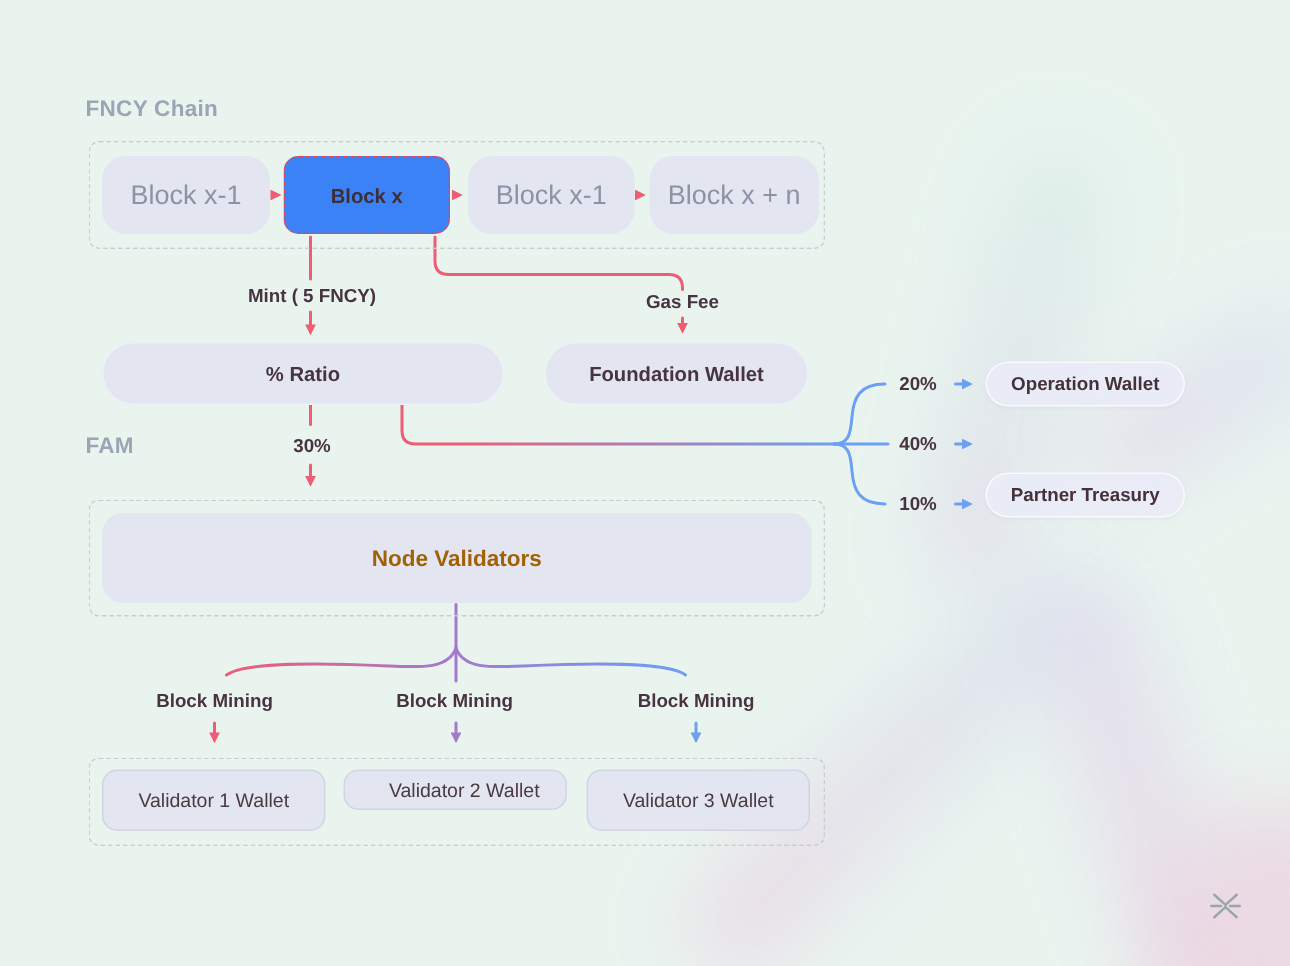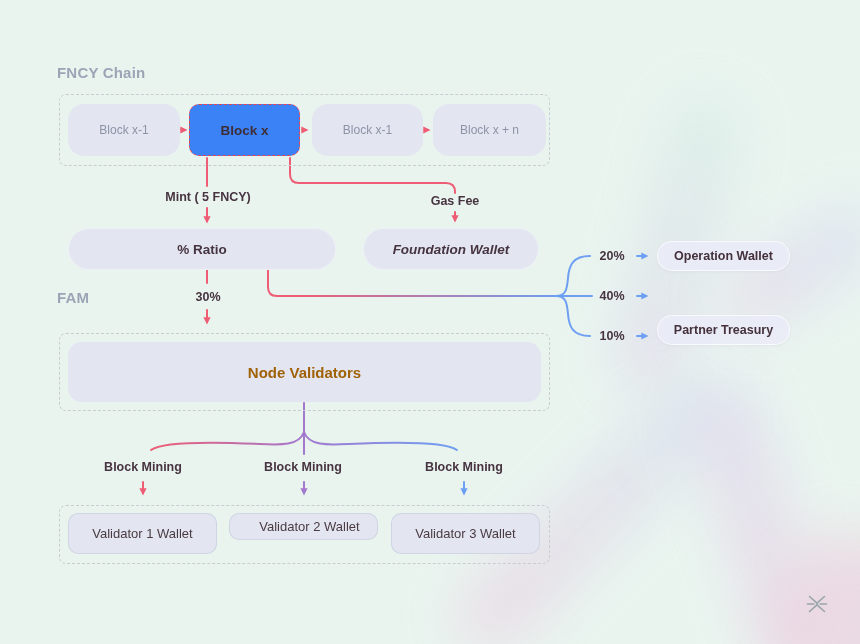--- a/index.html
+++ b/index.html
@@ -11,21 +11,21 @@
   .bg-bar{position:absolute;border-radius:48px;filter:blur(26px);opacity:.65;}
 
   .connectors{position:absolute;left:0;top:0;pointer-events:none;}
 
   
   .dash-box{position:absolute;border:1.5px dashed #c8cdd2;border-radius:7px;box-sizing:border-box;}
 
   
   .node{position:absolute;background:#e3e6f1;display:flex;align-items:center;justify-content:center;
         box-sizing:border-box;color:#463440;font-weight:700;}
-  .block{border-radius:16px;font-size:12px;font-weight:500;color:#8d93a6;}
+  .block{border-radius:16px;font-size:18px;font-weight:500;color:#8d93a6;}
   .block-hl{border-radius:10px;background:#3b82f6;border:1.5px dashed #e8434f;
             font-size:13.5px;font-weight:700;color:#3f2e37;}
   .pill{border-radius:21px;font-size:13.5px;border:1px solid #eef0f7;}
   .node-wide{border-radius:14px;font-size:15px;color:#a16207;}
   .validator{border-radius:10px;font-size:13px;font-weight:500;color:#4a3a42;
              border:1px solid rgba(185,191,210,.45);}
   .rpill{border-radius:15px;font-size:12.5px;background:rgba(233,235,246,.92);
          border:1px solid rgba(255,255,255,.7);box-shadow:0 1px 3px rgba(80,80,120,.06);
          color:#44313b;}
 
@@ -120,21 +120,21 @@
   <div class="node block" style="left:433px;top:104px;width:113px;height:52px;align-items:center;">
     <span>Block x + n</span>
   </div>
 
   <div class="flabel" style="left:148px;top:190px;width:120px;height:14px;">Mint ( 5 FNCY)</div>
   <div class="flabel" style="left:405px;top:194px;width:100px;height:14px;">Gas Fee</div>
 
   <div class="node pill" style="left:68px;top:228px;width:268px;height:42px;">
     <span>% Ratio</span>
   </div>
-  <div class="node pill" style="left:363px;top:228px;width:176px;height:42px;font-style:italic;">
+  <div class="node pill" style="left:363px;top:228px;width:176px;height:42px;">
     <span>Foundation Wallet</span>
   </div>
 
   <div class="flabel" style="left:178px;top:290px;width:60px;height:14px;">30%</div>
 
   <div class="flabel" style="left:588px;top:249px;width:48px;height:14px;">20%</div>
   <div class="flabel" style="left:588px;top:289px;width:48px;height:14px;">40%</div>
   <div class="flabel" style="left:588px;top:329px;width:48px;height:14px;">10%</div>
 
   <div class="node rpill" style="left:657px;top:241px;width:133px;height:30px;">

